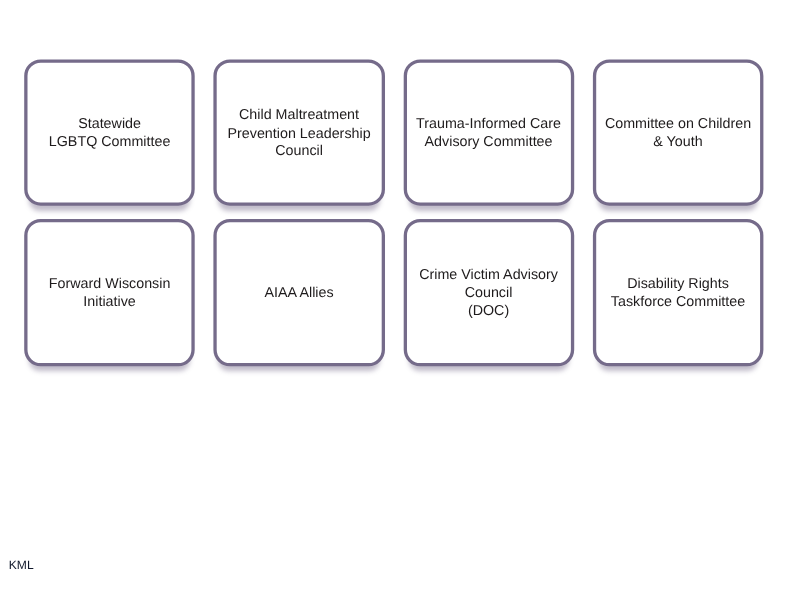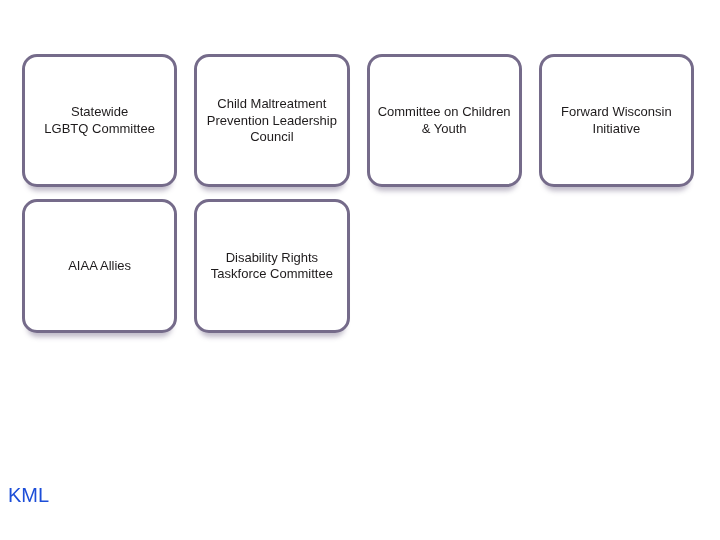--- a/index.html
+++ b/index.html
@@ -46,23 +46,23 @@
     color: #1e1b1c;
   }
   .para + .para {
   }
   .para:empty {
     display: none;
   }
   .footer {
     position: absolute;
     left: 8px;
-    top: 484px;
-    font-size: 20px;
-    color: #1d4ed8;
+    top: 508px;
+    font-size: 11px;
+    color: #0f172a;
   }
 </style>
 </head>
 <body>
 
 <div class="slide">
   <div class="grid">
 
     <div class="box">
       <div class="para">Statewide</div>
@@ -71,38 +71,46 @@
 
 
 
 
     <div class="box">
       <div class="para">Child Maltreatment Prevention Leadership Council</div>
 
     </div>
 
 
+    <div class="box">
+      <div class="para">Trauma-Informed Care Advisory Committee</div>
+
+    </div>
 
     <div class="box">
       <div class="para">Committee on Children &amp; Youth</div>
 
     </div>
 
     <div class="box">
       <div class="para">Forward Wisconsin Initiative</div>
 
     </div>
 
     <div class="box">
       <div class="para">AIAA Allies</div>
 
     </div>
 
 
 
+    <div class="box">
+      <div class="para">Crime Victim Advisory Council</div>
+      <div class="para">(DOC)</div>
+    </div>
 
 
     <div class="box">
       <div class="para">Disability Rights Taskforce Committee</div>
 
     </div>
 
   </div>
 
   <div class="footer">KML</div>

